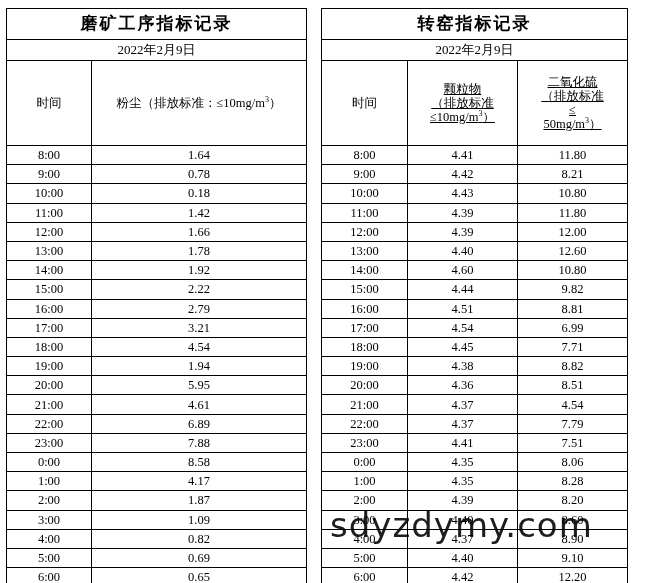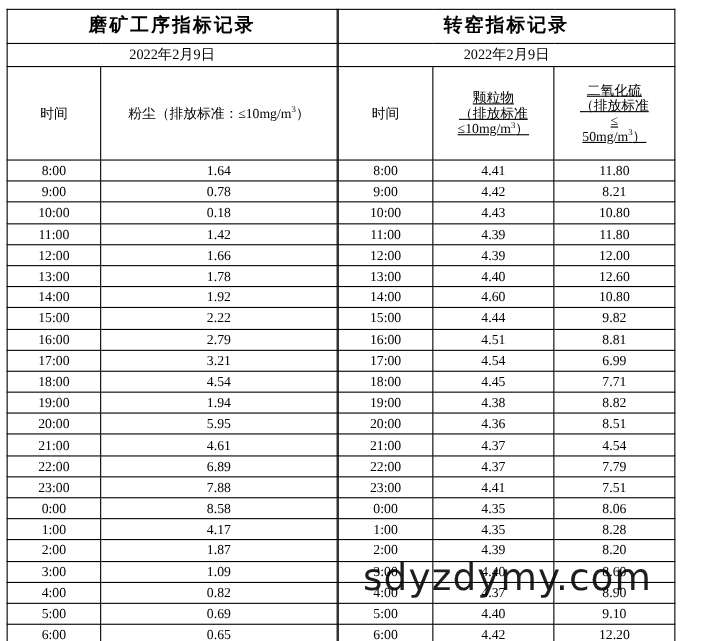--- a/index.html
+++ b/index.html
@@ -12,20 +12,21 @@
     height: 583px;
     font-family: "Liberation Serif", "DejaVu Serif", serif;
     position: relative;
     overflow: hidden;
   }
   .page {
     position: relative;
     width: 656px;
     height: 583px;
     display: flex;
+    gap: 14px;
     padding: 8px 6px 0 6px;
     box-sizing: border-box;
   }
   table.rep {
     border-collapse: collapse;
     table-layout: fixed;
     font-size: 12px;
     color: #000;
   }
   table.rep td {

